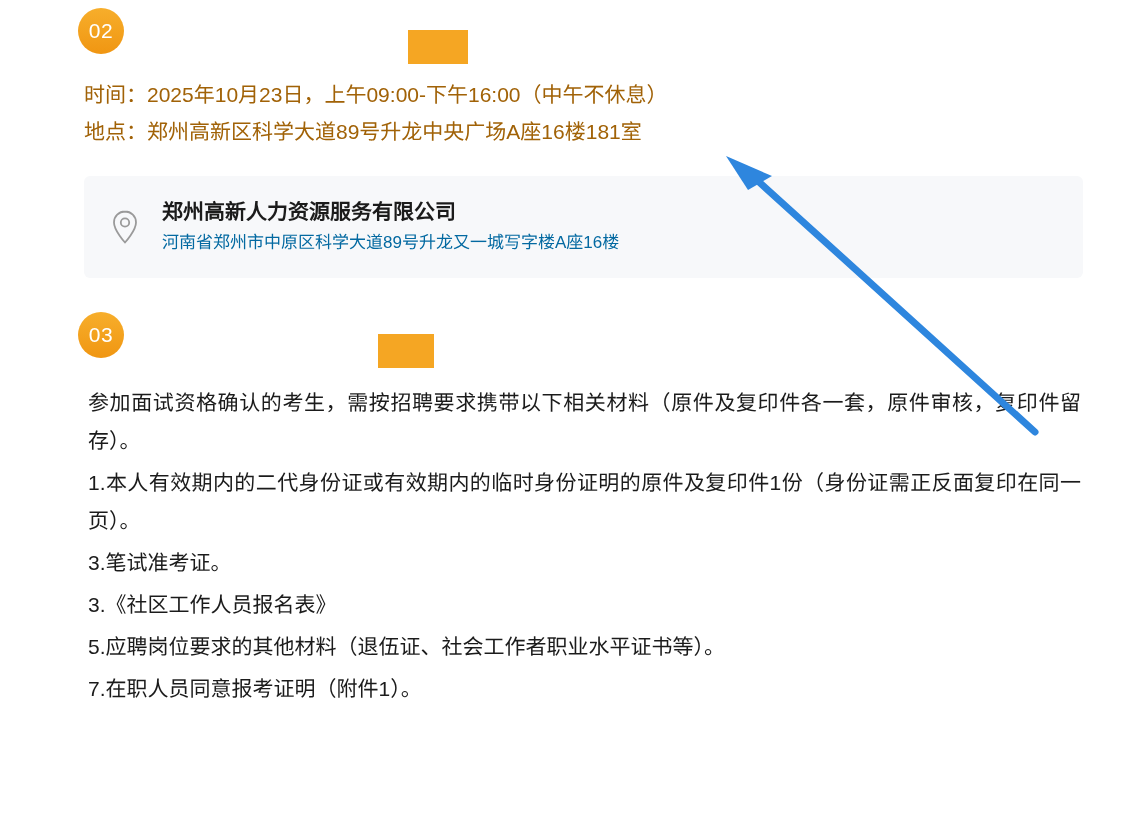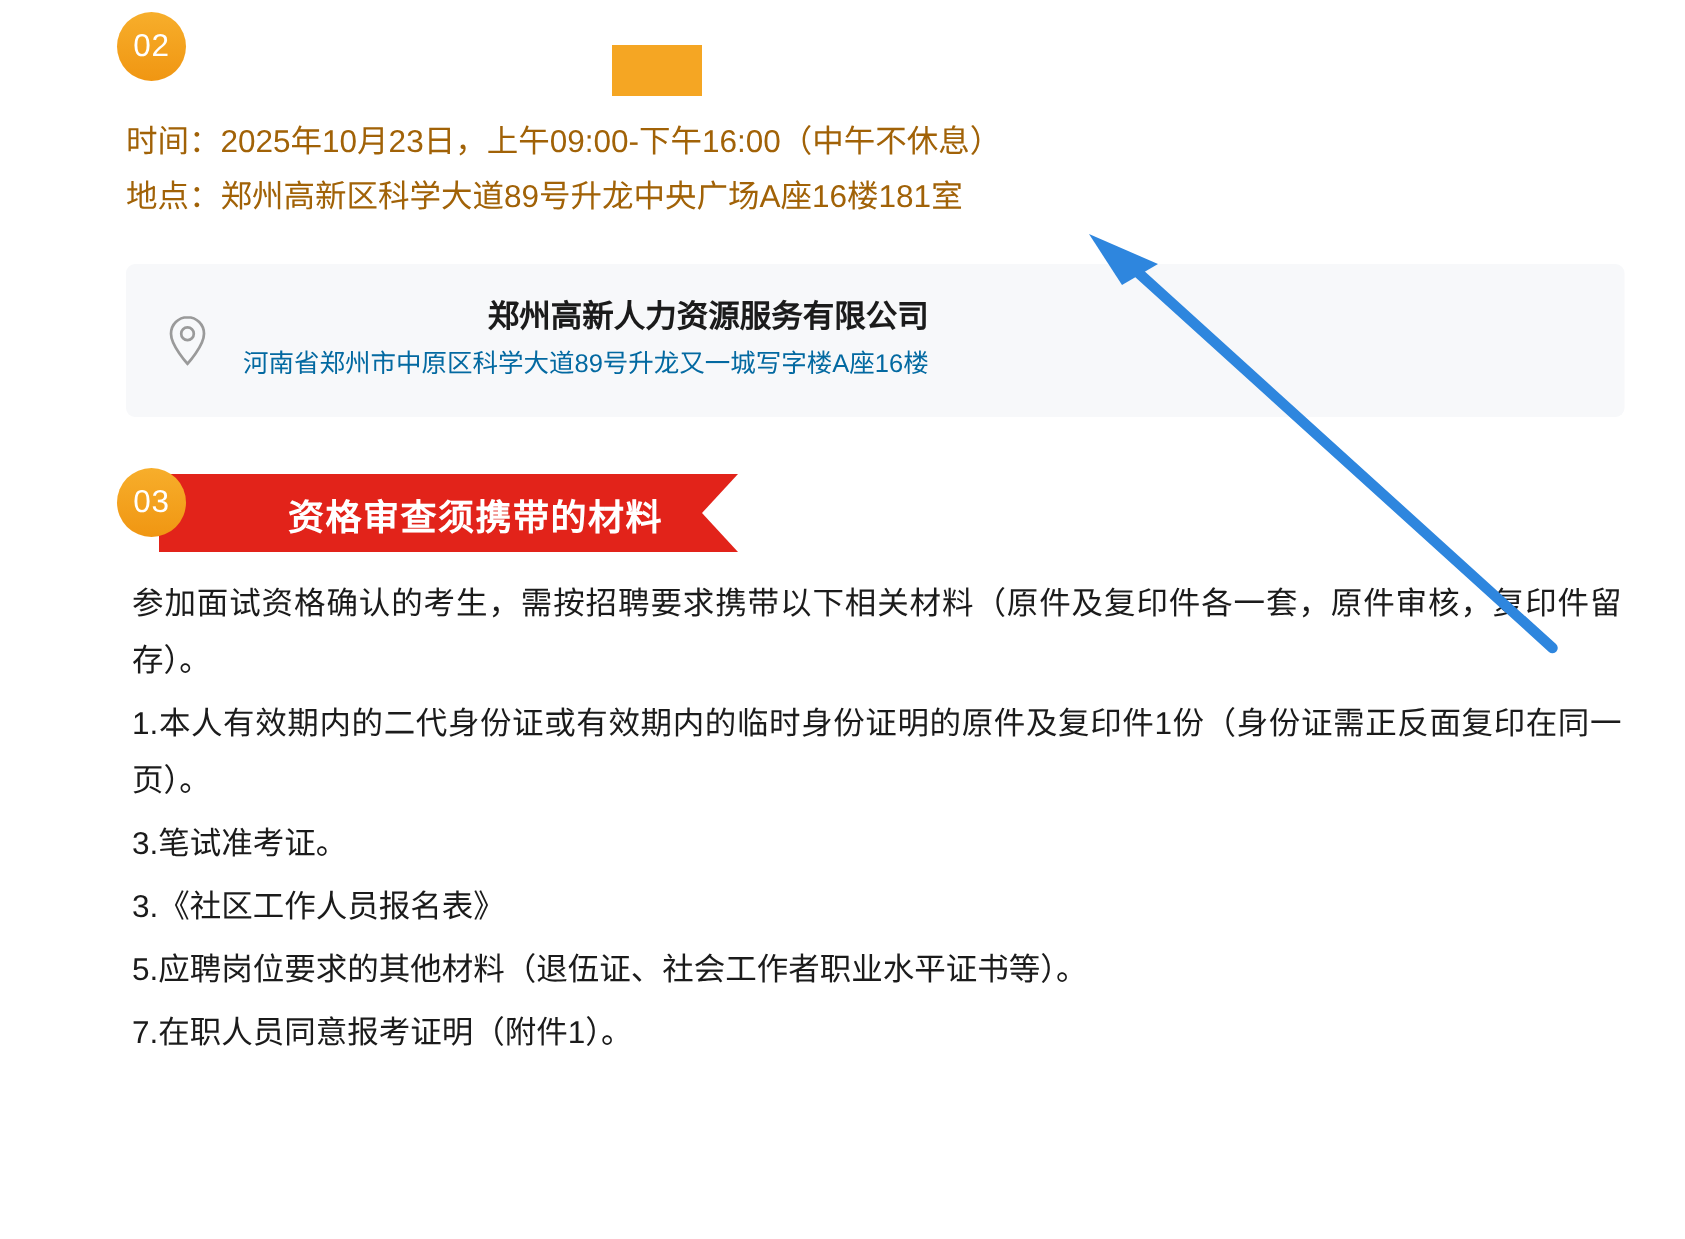--- a/index.html
+++ b/index.html
@@ -92,21 +92,20 @@
   .addr-card {
     margin: 26px 40px 0 84px;
     background: #f7f8fa;
     border-radius: 6px;
     padding: 20px 22px 20px 22px;
     display: flex;
     align-items: center;
     gap: 18px;
     height: 62px;
     box-sizing: content-box;
-    text-align: right;
   }
   .pin-icon {
     width: 38px;
     height: 38px;
     flex: 0 0 38px;
     position: relative;
   }
   .addr-text .org {
     font-size: 21px;
     font-weight: bold;
@@ -164,24 +163,20 @@
       </svg>
     </div>
     <div class="addr-text">
       <div class="org">郑州高新人力资源服务有限公司</div>
       <div class="detail">河南省郑州市中原区科学大道89号升龙又一城写字楼A座16楼</div>
     </div>
   </div>
 
   <div class="section-head" style="margin-top:26px;">
     <div class="ribbon-shadow" style="left:300px; width:56px;"></div>
-    <div class="ribbon">
-      <div class="ribbon-body">资格审查须携带的材料</div>
-      <div class="ribbon-tail"></div>
-    </div>
     <div class="badge">03</div>
   </div>
 
   <div class="body-copy">
     <p>参加面试资格确认的考生，需按招聘要求携带以下相关材料（原件及复印件各一套，原件审核，复印件留存）。</p>
     <p>1.本人有效期内的二代身份证或有效期内的临时身份证明的原件及复印件1份（身份证需正反面复印在同一页）。</p>
     <p>3.笔试准考证。</p>
     <p>3.《社区工作人员报名表》</p>
     <p>5.应聘岗位要求的其他材料（退伍证、社会工作者职业水平证书等）。</p>
     <p>7.在职人员同意报考证明（附件1）。</p>

